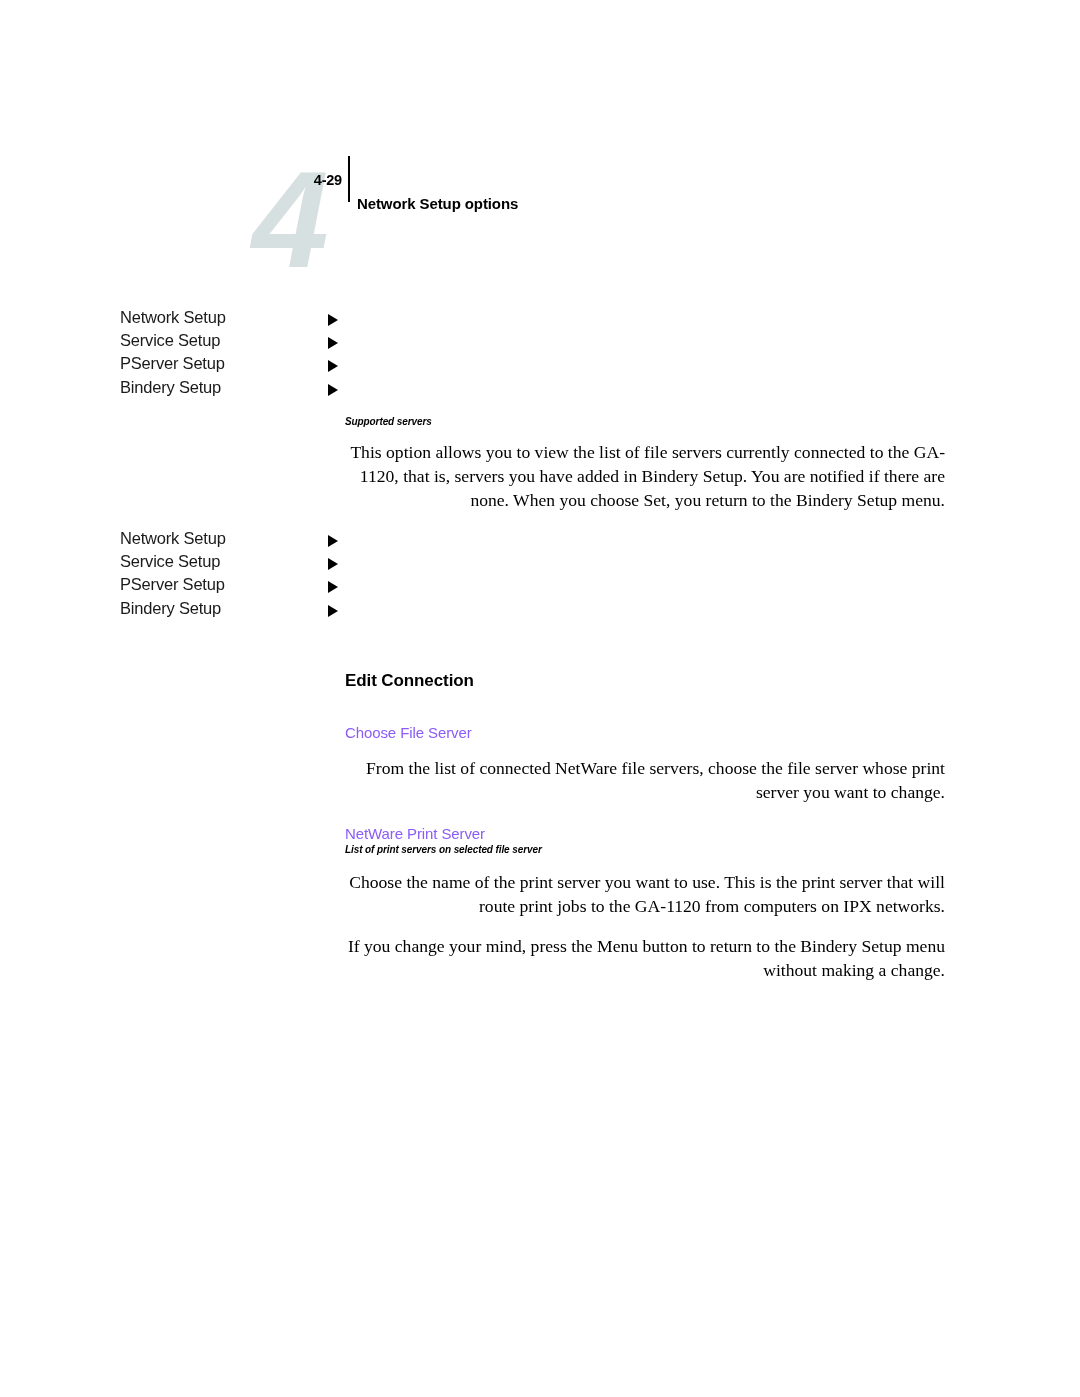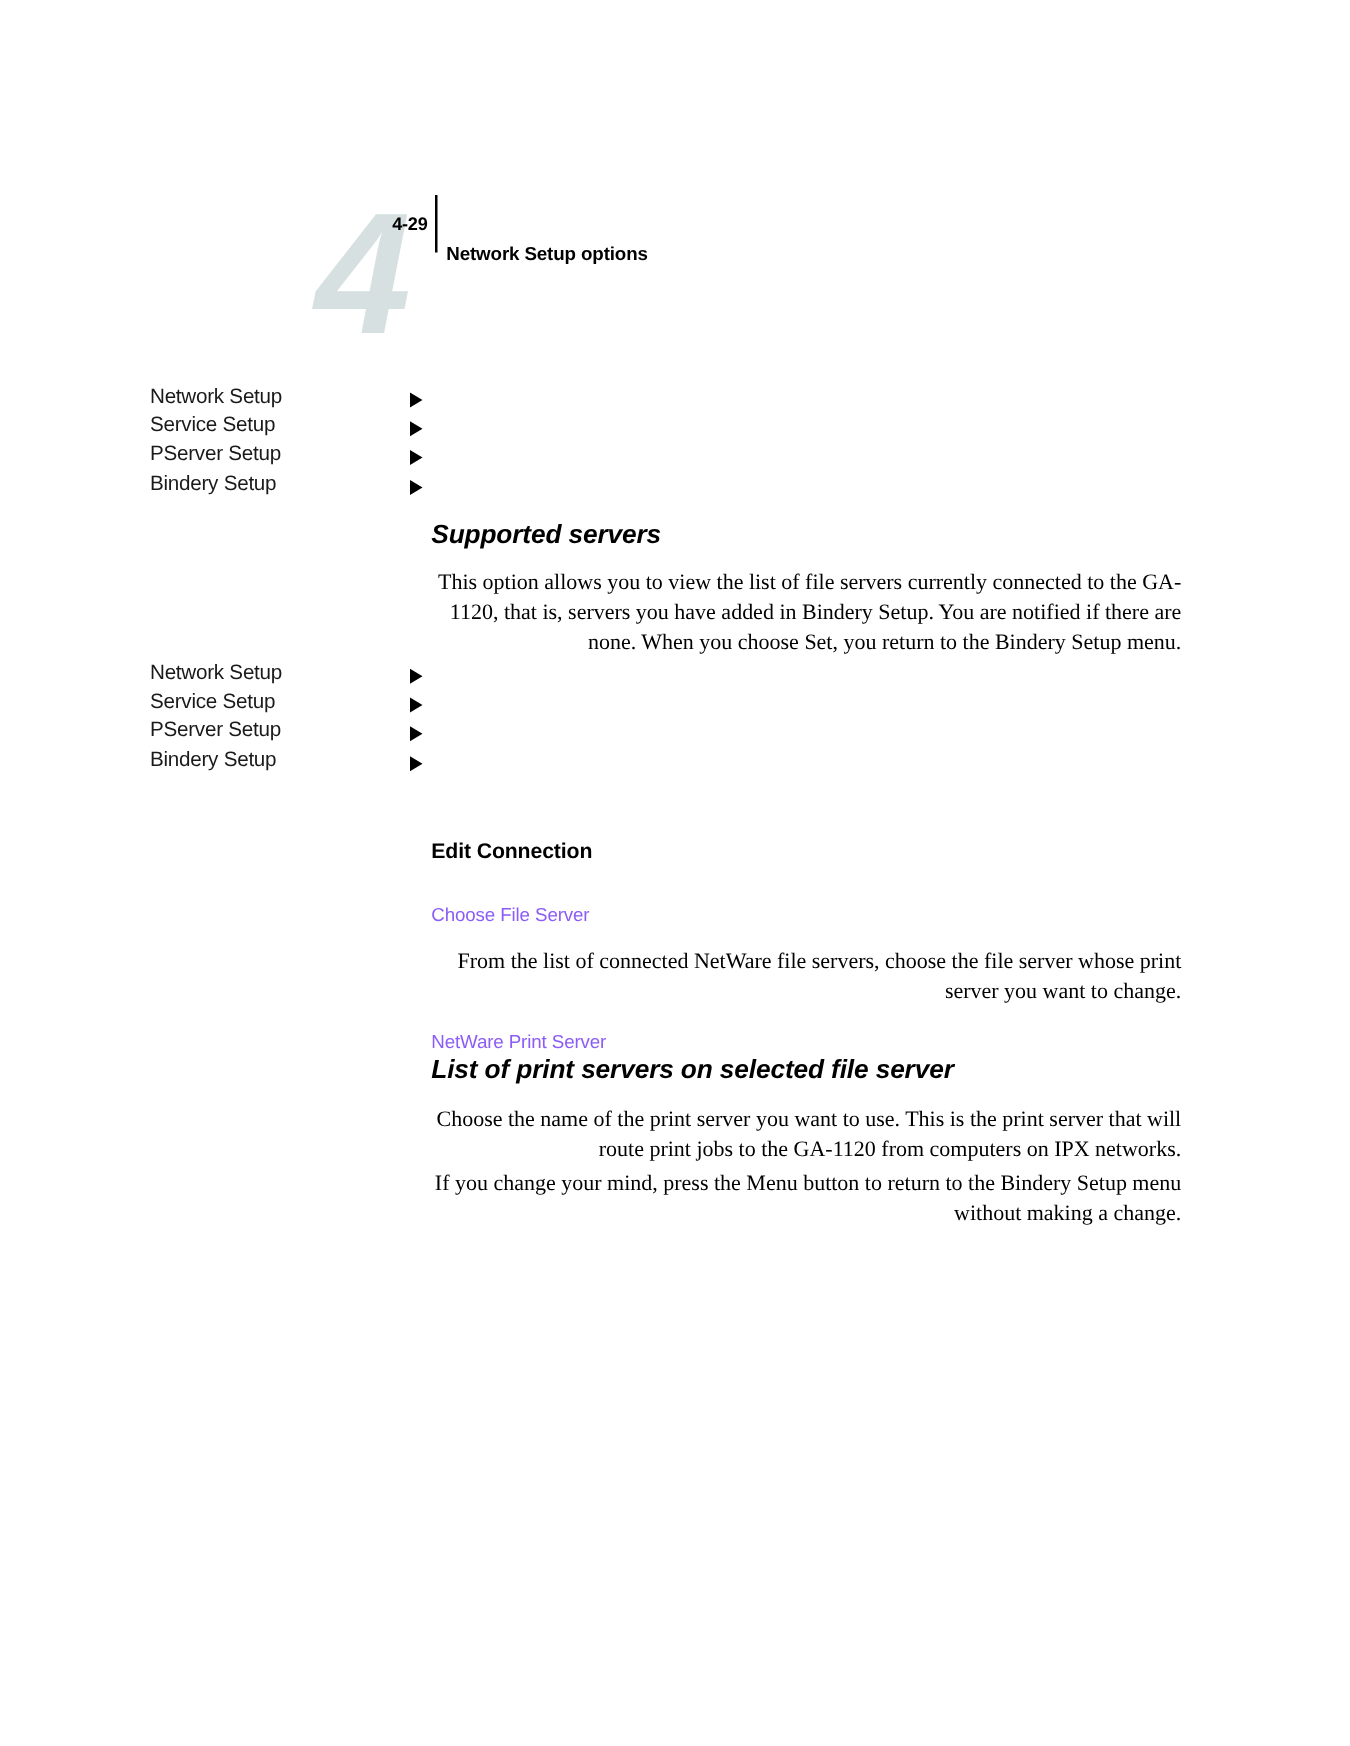--- a/index.html
+++ b/index.html
@@ -120,21 +120,21 @@
     font-weight: bold;
     font-size: 17px;
     letter-spacing: -0.1px;
     color: #000;
     margin: 0;
   }
   .h-sub-italic {
     font-family: "Liberation Sans", sans-serif;
     font-weight: bold;
     font-style: italic;
-    font-size: 21px;
+    font-size: 10px;
     letter-spacing: -0.1px;
     color: #000;
     margin: 0;
   }
   .h-sub {
     font-family: "Liberation Sans", sans-serif;
     font-weight: normal;
     font-size: 15px;
     letter-spacing: -0.1px;
     color: #8b5cf6;

